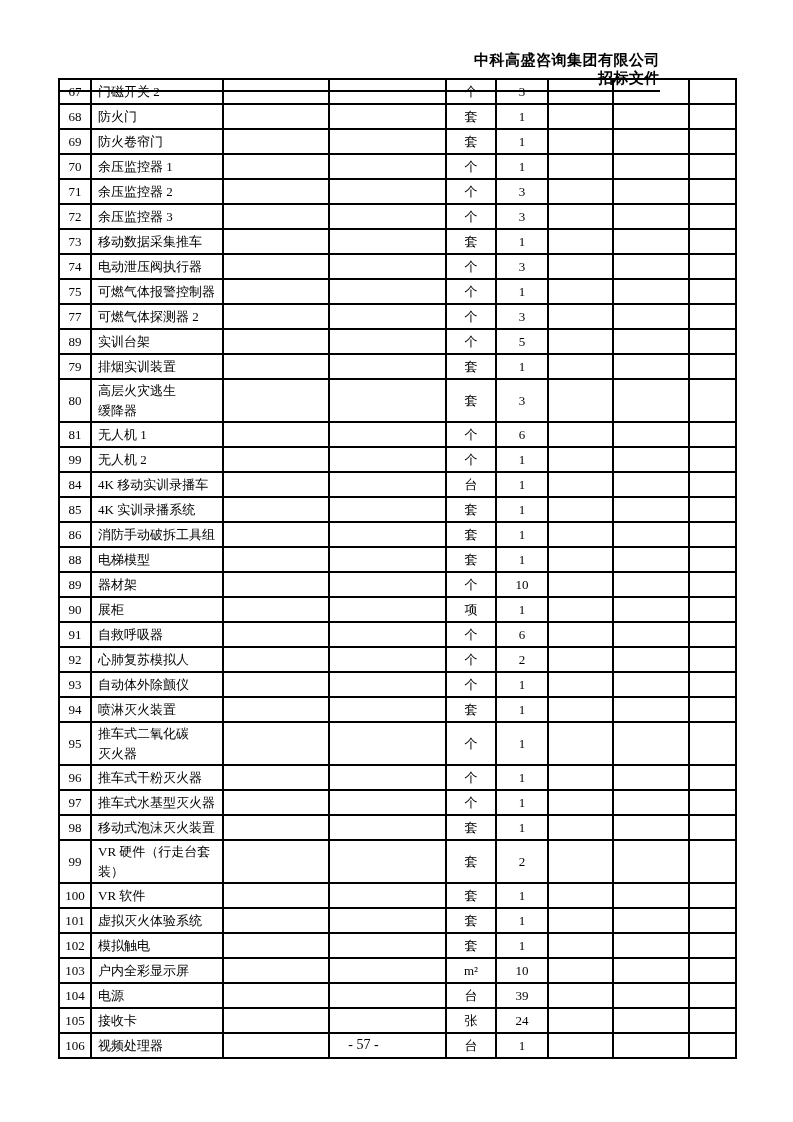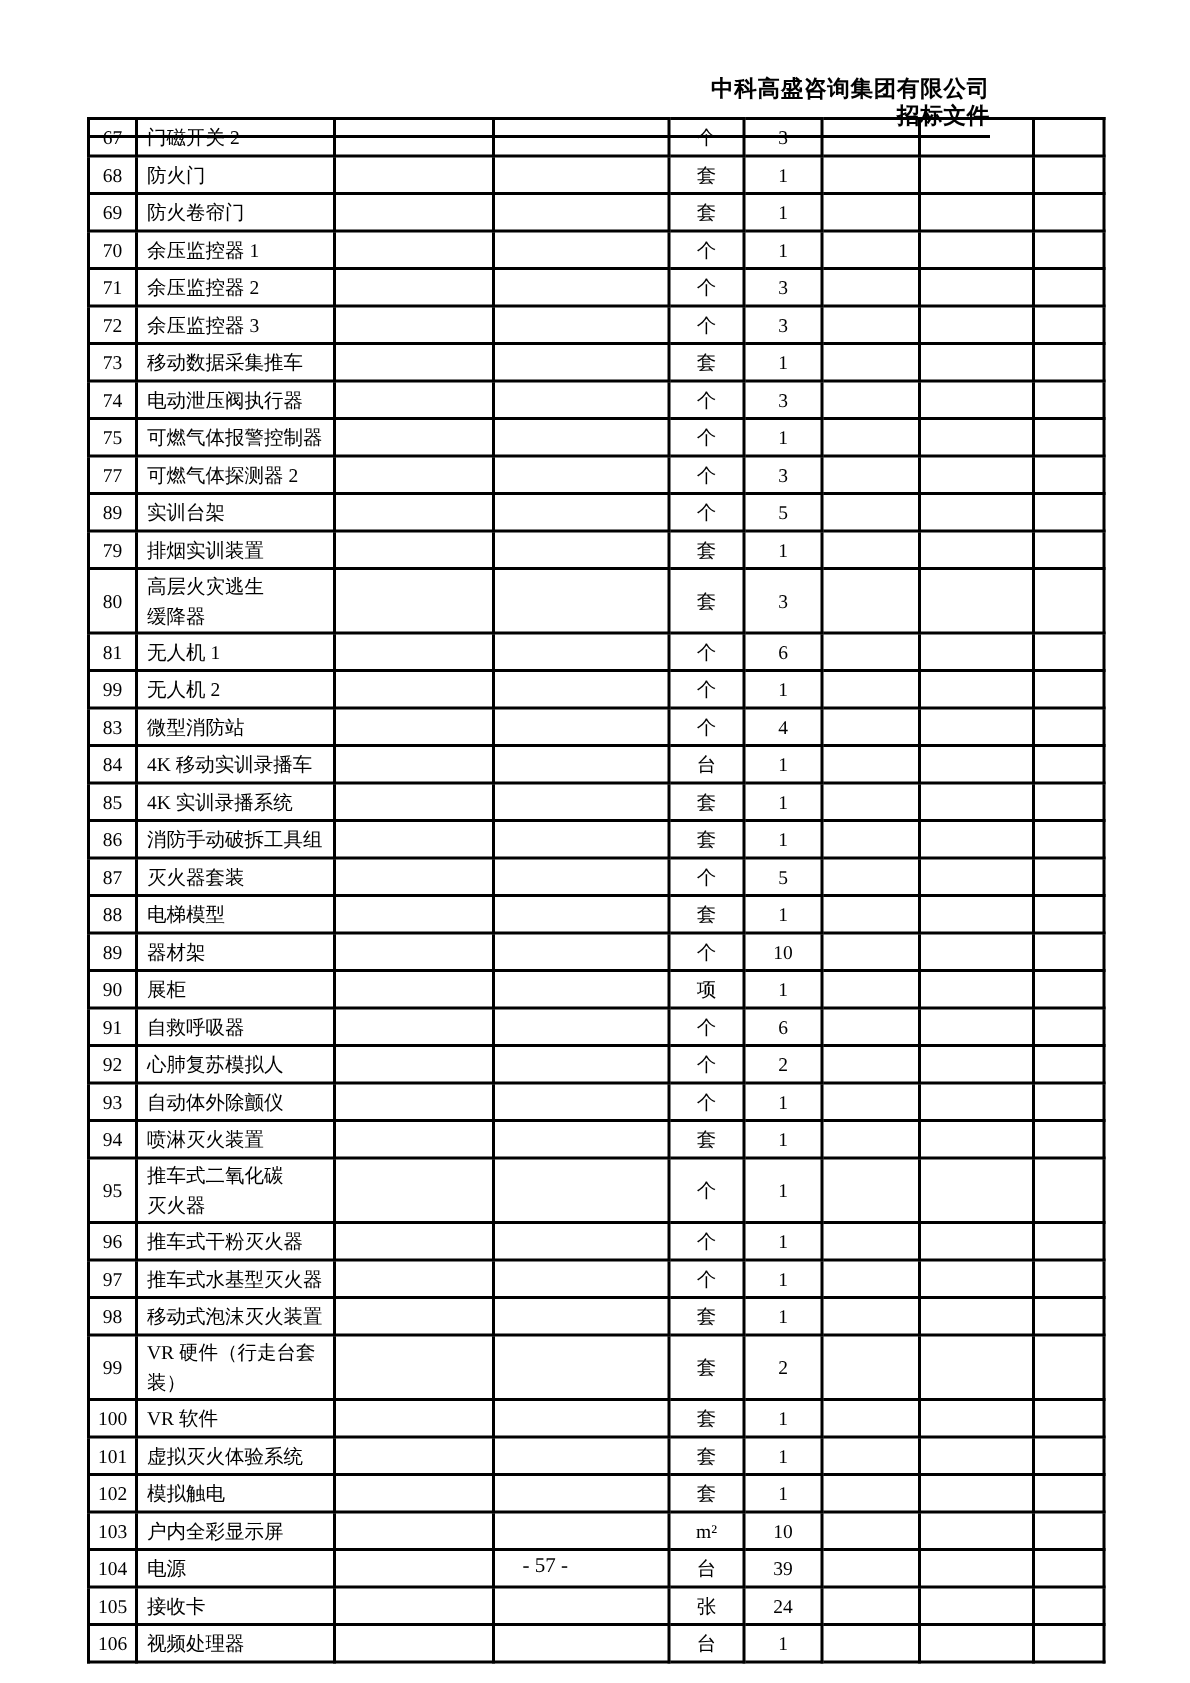--- a/index.html
+++ b/index.html
@@ -239,31 +239,20 @@
         <td class="c-name">无人机 2</td>
         <td></td>
         <td></td>
         <td class="c-center">个</td>
         <td class="c-center">1</td>
         <td></td>
         <td></td>
         <td></td>
       </tr>
       <tr>
-        <td class="c-no">83</td>
-        <td class="c-name">微型消防站</td>
-        <td></td>
-        <td></td>
-        <td class="c-center">个</td>
-        <td class="c-center">4</td>
-        <td></td>
-        <td></td>
-        <td></td>
-      </tr>
-      <tr>
         <td class="c-no">84</td>
         <td class="c-name">4K 移动实训录播车</td>
         <td></td>
         <td></td>
         <td class="c-center">台</td>
         <td class="c-center">1</td>
         <td></td>
         <td></td>
         <td></td>
       </tr>
@@ -278,31 +267,20 @@
         <td></td>
         <td></td>
       </tr>
       <tr>
         <td class="c-no">86</td>
         <td class="c-name">消防手动破拆工具组</td>
         <td></td>
         <td></td>
         <td class="c-center">套</td>
         <td class="c-center">1</td>
-        <td></td>
-        <td></td>
-        <td></td>
-      </tr>
-      <tr>
-        <td class="c-no">87</td>
-        <td class="c-name">灭火器套装</td>
-        <td></td>
-        <td></td>
-        <td class="c-center">个</td>
-        <td class="c-center">5</td>
         <td></td>
         <td></td>
         <td></td>
       </tr>
       <tr>
         <td class="c-no">88</td>
         <td class="c-name">电梯模型</td>
         <td></td>
         <td></td>
         <td class="c-center">套</td>

